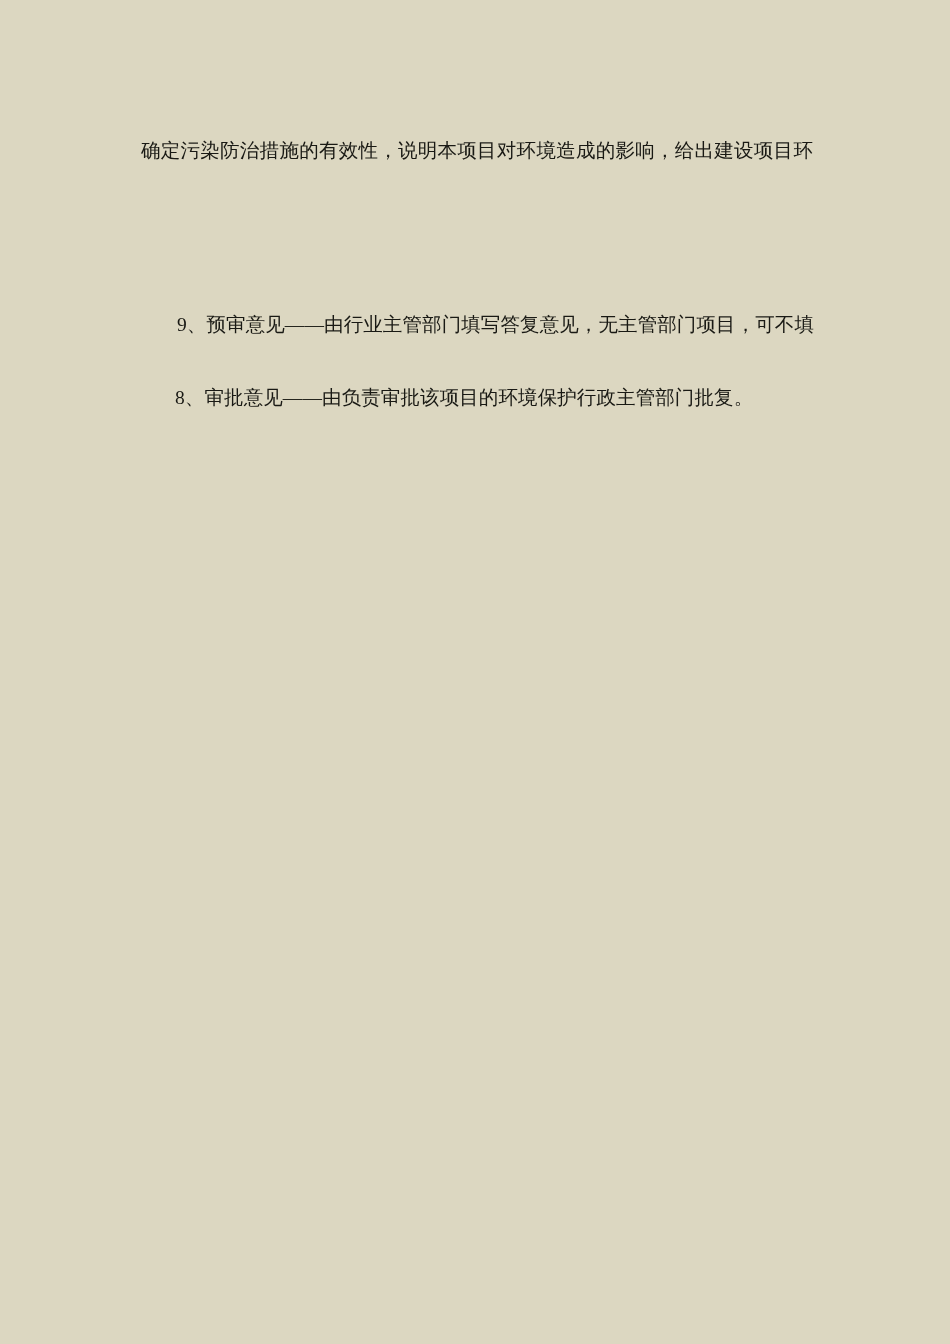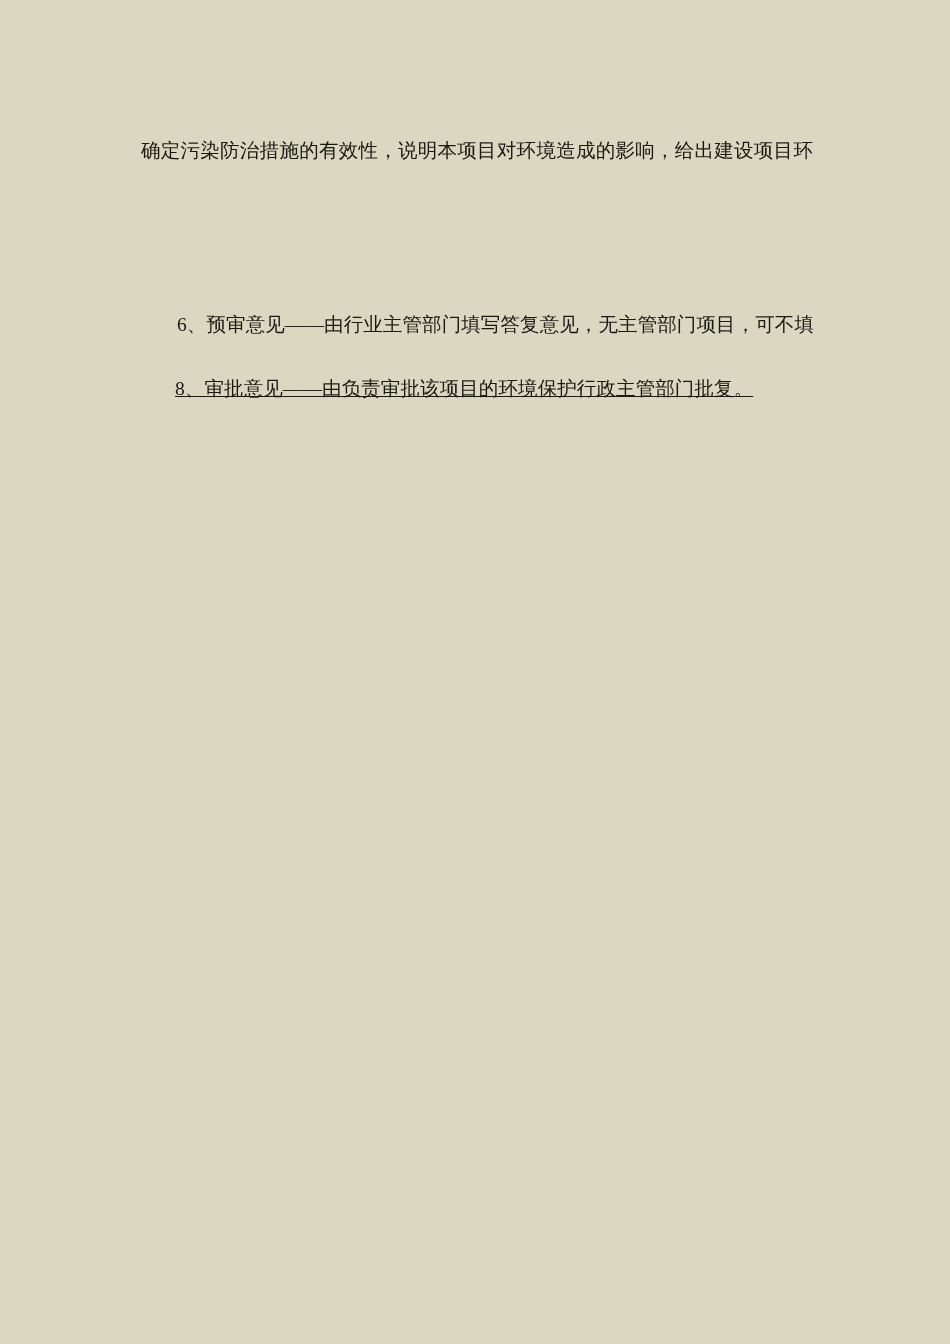--- a/index.html
+++ b/index.html
@@ -39,24 +39,23 @@
   .line2 {
     left: 141px;
     top: 236px;
   }
   .line3 {
     left: 177px;
     top: 313px;
   }
   .line4 {
     left: 175px;
-    top: 377px;
-    text-decoration: underline;
+    top: 386px;
   }
 </style>
 </head>
 <body>
 
 <div class="page">
   <p class="line line1">确定污染防治措施的有效性，说明本项目对环境造成的影响，给出建设项目环</p>
-  <p class="line line3">6、预审意见——由行业主管部门填写答复意见，无主管部门项目，可不填</p>
+  <p class="line line3">9、预审意见——由行业主管部门填写答复意见，无主管部门项目，可不填</p>
   <p class="line line4">8、审批意见——由负责审批该项目的环境保护行政主管部门批复。</p>
 </div>
 
 </body></html>

